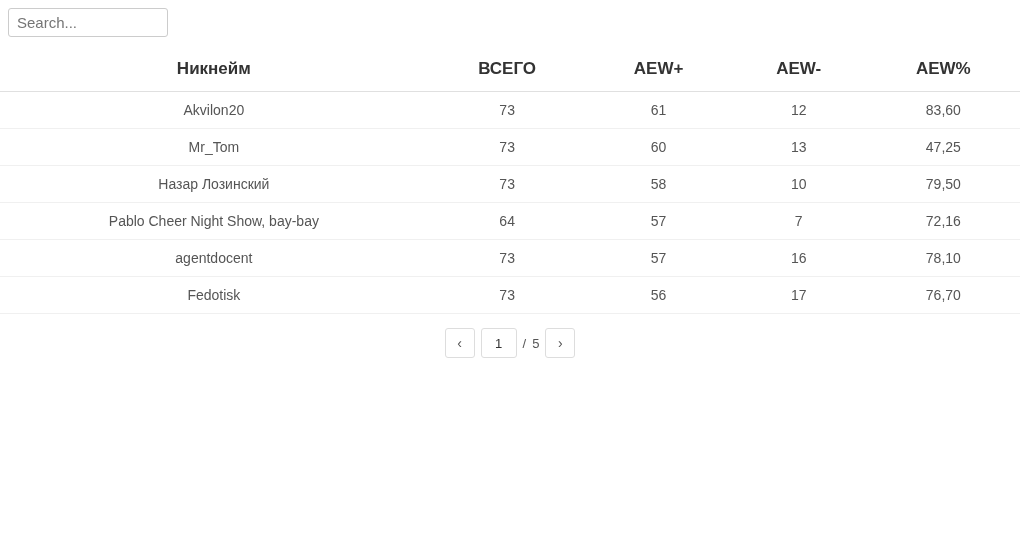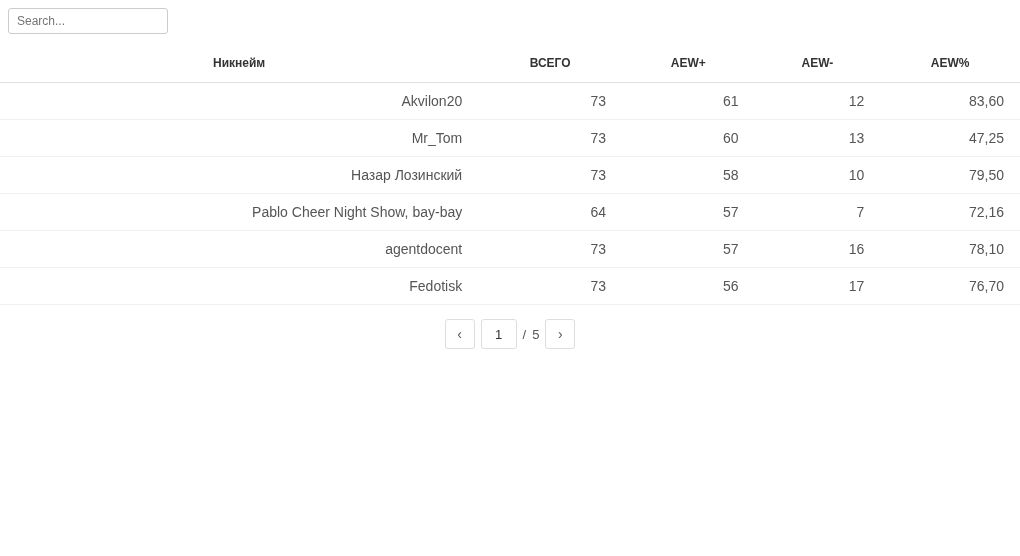--- a/index.html
+++ b/index.html
@@ -18,46 +18,46 @@
 
     .search-container {
       padding: 8px 8px 0 8px;
     }
 
     .search-input {
       width: 160px;
       padding: 5px 8px;
       border: 1px solid #ccc;
       border-radius: 3px;
-      font-size: 12px;
+      font-size: 15px;
       outline: none;
     }
 
     table {
       width: 100%;
       border-collapse: collapse;
       margin-top: 10px;
     }
 
     thead tr th {
       padding: 12px 16px;
       text-align: center;
       font-weight: bold;
-      font-size: 12px;
+      font-size: 17px;
       border-bottom: 1px solid #e0e0e0;
       color: #333;
     }
 
     thead tr th:first-child {
       text-align: center;
     }
 
     tbody tr td {
       padding: 10px 16px;
-      text-align: right;
+      text-align: center;
       border-bottom: 1px solid #f0f0f0;
       color: #555;
     }
 
     .pagination {
       display: flex;
       justify-content: center;
       align-items: center;
       padding: 14px 0 10px 0;
       gap: 6px;

